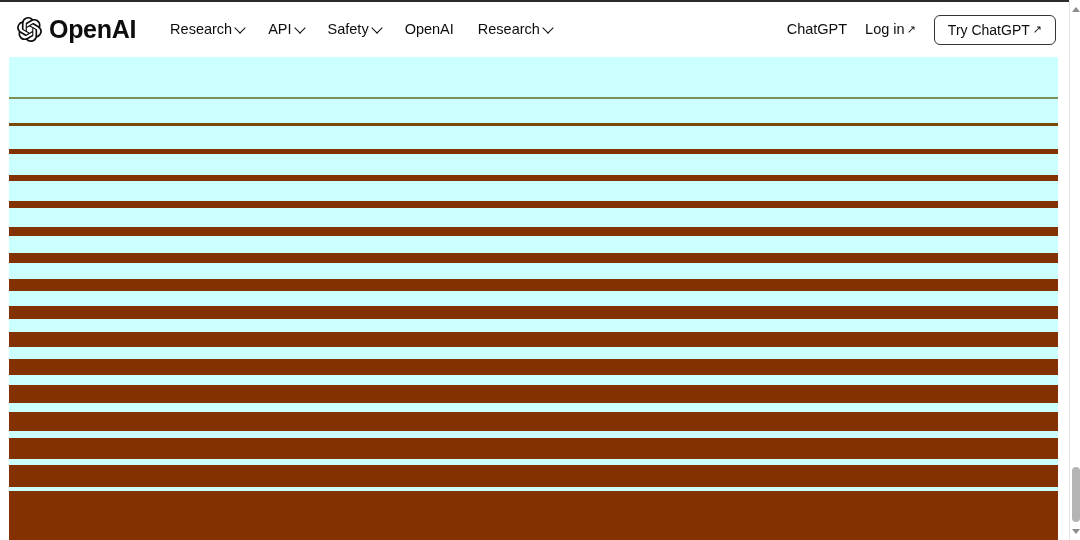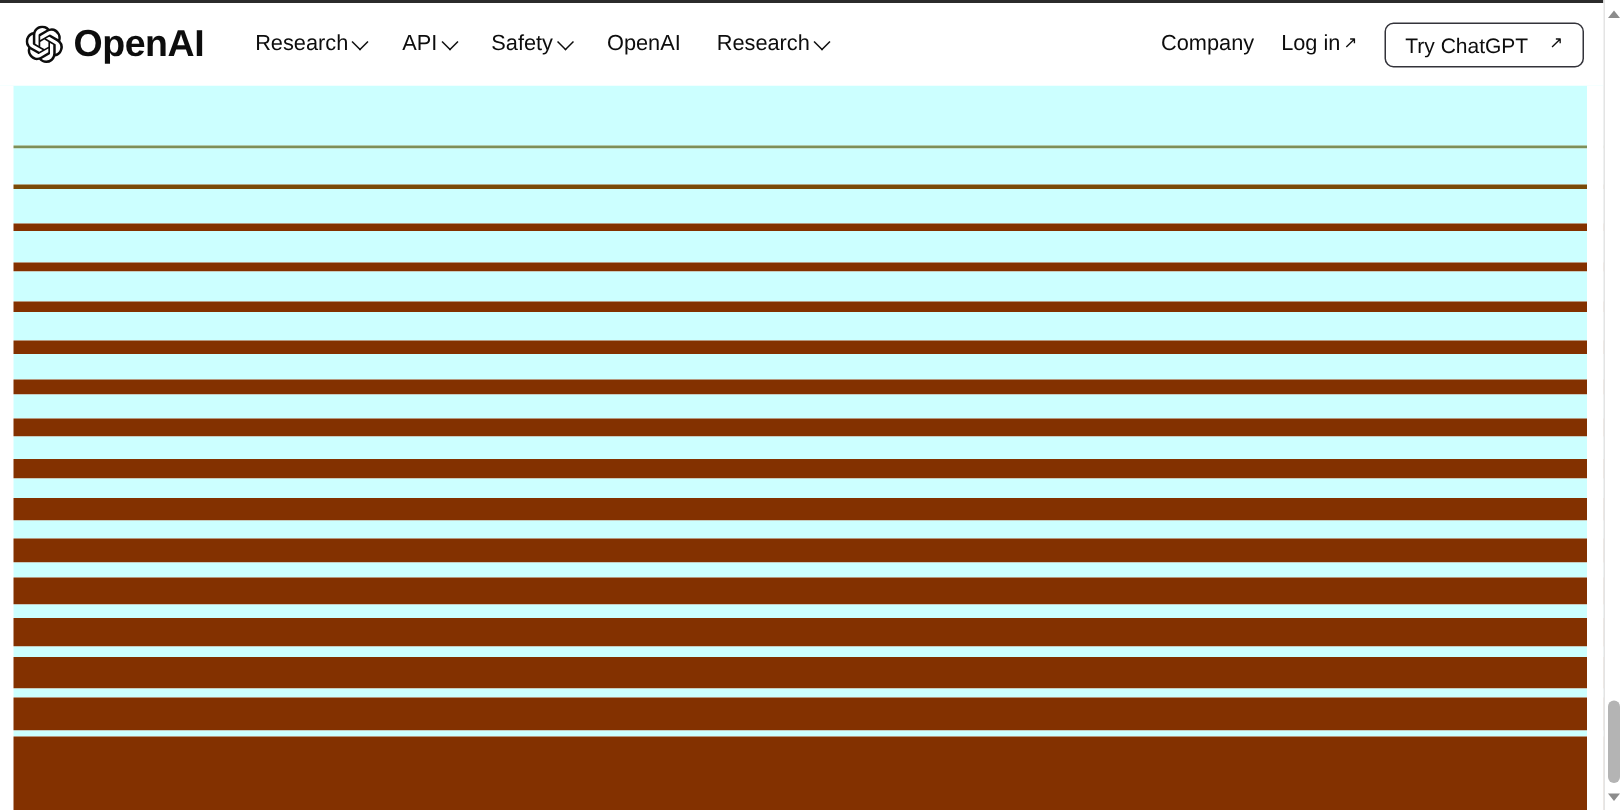--- a/index.html
+++ b/index.html
@@ -54,21 +54,21 @@
   .nav-link {
     font-size:14.5px; color:#0d0d0d; cursor:pointer;
     white-space:nowrap; display:flex; align-items:center; gap:2px;
     line-height:1;
   }
   .arrow-ne { font-size:11px; line-height:1; }
   .cta {
     font-size:14px; color:#0d0d0d; background:#fff;
     border:1px solid #33333a; border-radius:6px;
     padding:7px 13px; cursor:pointer; white-space:nowrap;
-    display:flex; align-items:center; gap:14px; line-height:1;
+    display:flex; align-items:center; gap:3px; line-height:1;
   }
   
   #stripe-canvas {
     position:absolute; top:57px; left:0; width:1069px; height:483px;
     background:#ffffff; overflow:hidden;
   }
   .stripe-gutter {
     position:absolute; top:0; left:0; width:9px; height:100%;
     background:#ffffff; z-index:3;
   }
@@ -134,21 +134,21 @@
         <span>OpenAI</span>
       </div>
       <div class="nav-item">
         <span>Research</span>
         <i class="chev"></i>
       </div>
     </nav>
 
     <div class="nav-right">
       <div class="nav-link">
-        <span>Company</span>
+        <span>ChatGPT</span>
       </div>
       <div class="nav-link">
         <span>Log in</span>
         <span class="arrow-ne">↗</span>
       </div>
       <div class="cta">
         <span>Try ChatGPT</span>
         <span class="arrow-ne">↗</span>
       </div>
     </div>

